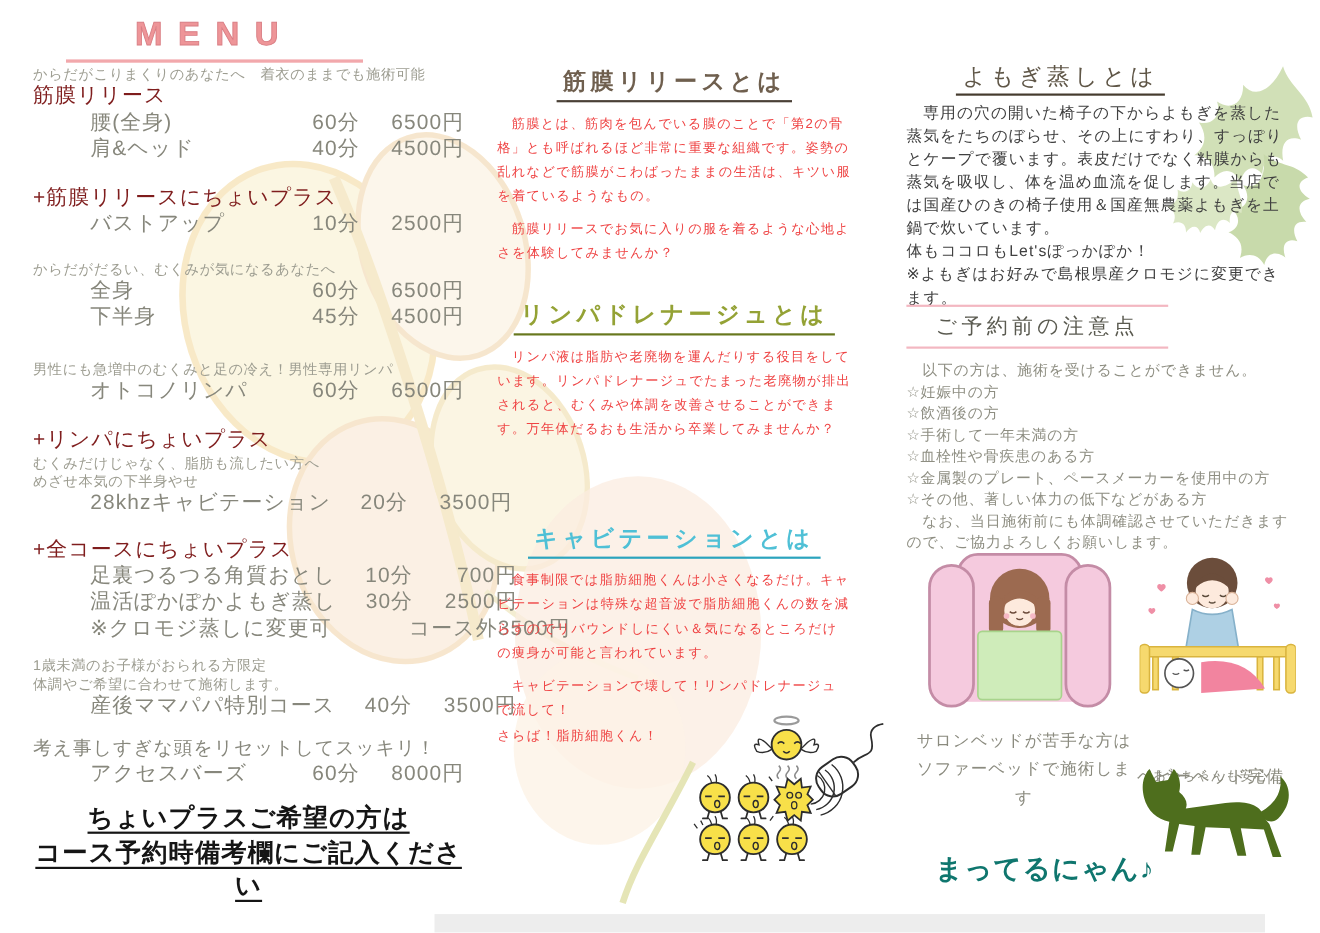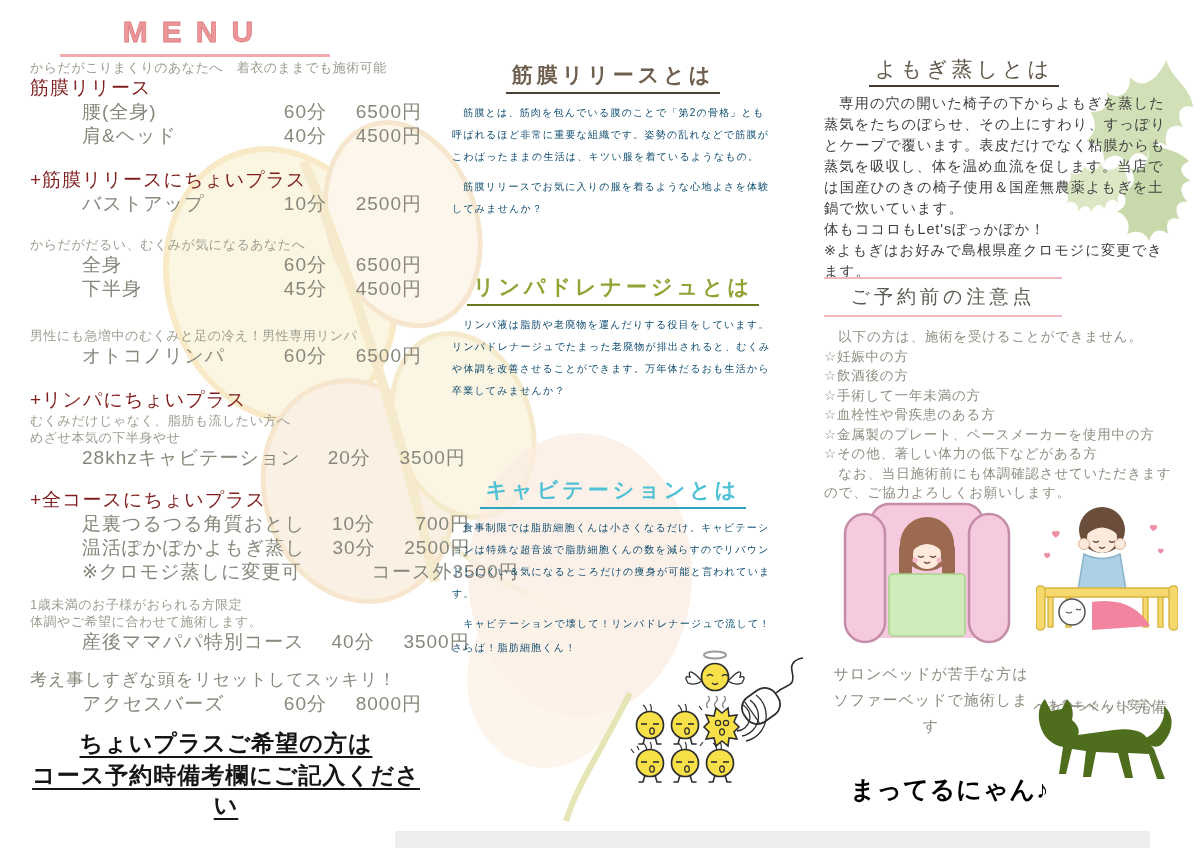--- a/index.html
+++ b/index.html
@@ -24,34 +24,34 @@
   .mt20{margin-top:20px}.mt26{margin-top:26px}.mt18{margin-top:18px}
   .mt12{margin-top:12px}.mt14{margin-top:14px}.mt2{margin-top:2px}
   
   .col-mid{position:absolute;left:452px;top:60px;width:322px;}
   .sec{position:absolute;left:0;width:322px;}
   .sec-title{text-align:center;margin:0;}
   .sec-title span{display:inline-block;font-size:21px;letter-spacing:4px;padding:0 6px 3px;}
   .t-kinmaku span{color:#6f5f4e;border-bottom:2px solid #4a4036;}
   .t-lymph span{color:#94a235;border-bottom:2px solid #68781e;}
   .t-cavi span{color:#4fc0d6;border-bottom:2px solid #2ba4bd;}
-  .sec p{margin:8px 0 0;font-size:10px;line-height:22px;color:#0c4a6e;letter-spacing:1.2px;}
+  .sec p{margin:8px 0 0;font-size:12px;line-height:22px;color:#ef4444;letter-spacing:1.2px;}
   
   .col-right{position:absolute;left:824px;top:55px;width:348px;}
   .yomogi-title-wrap{width:280px;text-align:center;margin:0;}
   .yomogi-title-wrap span{display:inline-block;font-size:21px;letter-spacing:4px;color:#5f5647;
                           border-bottom:2px solid #453b2e;padding:0 6px 2px;}
   .col-right .body p{margin:6px 0 0;font-size:14.3px;line-height:21px;color:#404040;letter-spacing:1px;}
   .notice-block{position:absolute;top:222px;left:0;width:348px;}
   .notice-title-box{width:238px;border-top:2px solid #f3b7c1;border-bottom:2px solid #f3b7c1;
                     text-align:center;padding:5px 0;font-size:19px;letter-spacing:4px;color:#5a5a50;}
   .notice-body{margin-top:10px;font-size:13.5px;line-height:19.5px;color:#8e8e82;letter-spacing:0.8px;}
   .notice-body p{margin:0;}
   .caption{position:absolute;text-align:center;font-size:15px;line-height:26px;color:#8b8b7f;letter-spacing:1px;}
-  .cat-text{position:absolute;left:850px;top:748px;font-size:25px;font-weight:bold;color:#000000;letter-spacing:1px;}
+  .cat-text{position:absolute;left:850px;top:748px;font-size:25px;font-weight:bold;color:#0f766e;letter-spacing:1px;}
   .bottom-bar{position:absolute;left:395px;top:831px;width:755px;height:17px;background:#ededed;}
   .deco{position:absolute;}
 </style>
 </head>
 <body>
 
 <div class="page">
 
   <svg class="deco" style="left:165px;top:92px;width:410px;height:575px;overflow:visible" viewBox="0 0 410 575">
     <g opacity="0.5" transform="rotate(-18 205 290)">

